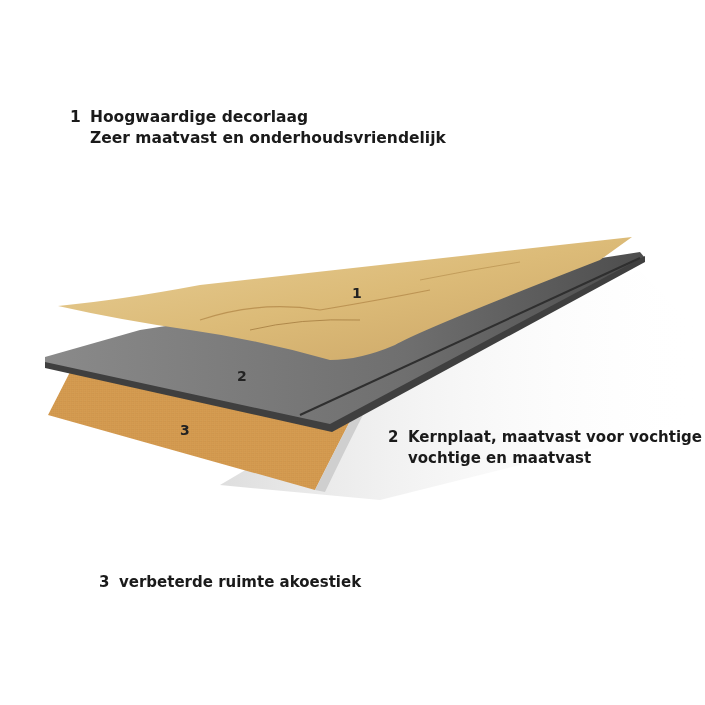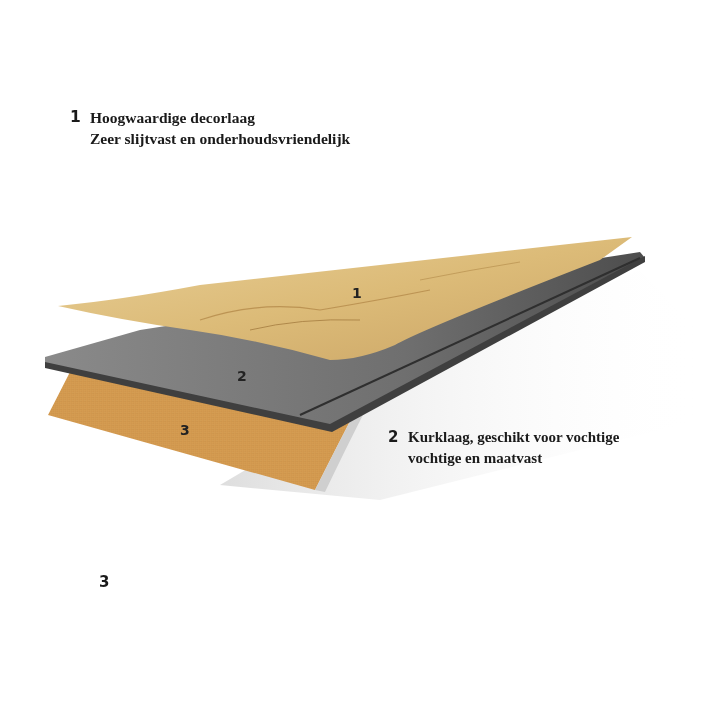--- a/index.html
+++ b/index.html
@@ -1,21 +1,21 @@
 <!DOCTYPE html>
 <html><head>
 <meta charset="utf-8">
 <style>
   html, body { margin: 0; padding: 0; background: #ffffff; }
   body { width: 705px; height: 705px; position: relative; overflow: hidden;
          font-family: "DejaVu Sans", "Liberation Sans", sans-serif; }
   .caption { position: absolute; color: #1a1a1a; font-weight: bold; font-size: 15px; line-height: 21px; }
   .caption .num { position: absolute; left: 0; top: 0; }
   .caption .lines { margin-left: 20px; }
-  .caption .line { display: block; white-space: nowrap; font-family: Liberation Serif, serif; }
+  .caption .line { display: block; white-space: nowrap; }
   #cap1 { left: 70px; top: 107px; font-size: 15.5px; }
   #cap2 { left: 388px; top: 427px; }
   #cap3 { left: 99px; top: 572px; }
   svg#illustration { position: absolute; left: 0; top: 0; }
   .layer-label { font-family: "DejaVu Sans", sans-serif; font-weight: bold; font-size: 14px; fill: #222; }
 </style>
 </head>
 <body>
 
 <svg id="illustration" width="705" height="705" viewBox="0 0 705 705">
@@ -69,29 +69,30 @@
 
   <text class="layer-label" x="352" y="298">1</text>
   <text class="layer-label" x="237" y="381">2</text>
   <text class="layer-label" x="180" y="435">3</text>
 </svg>
 
 <div class="caption" id="cap1">
   <span class="num">1</span>
   <div class="lines">
     <span class="line">Hoogwaardige decorlaag</span>
-    <span class="line">Zeer slijtvast en onderhoudsvriendelijk</span>
+    <span class="line">Zeer maatvast en onderhoudsvriendelijk</span>
   </div>
 </div>
 
 <div class="caption" id="cap2">
   <span class="num">2</span>
   <div class="lines">
-    <span class="line">Kurklaag, geschikt voor vochtige</span>
+    <span class="line">Kernplaat, maatvast voor vochtige</span>
     <span class="line">vochtige en maatvast</span>
   </div>
 </div>
 
 <div class="caption" id="cap3">
   <span class="num">3</span>
   <div class="lines">
+    <span class="line">verbeterde ruimte akoestiek</span>
   </div>
 </div>
 
 </body></html>

